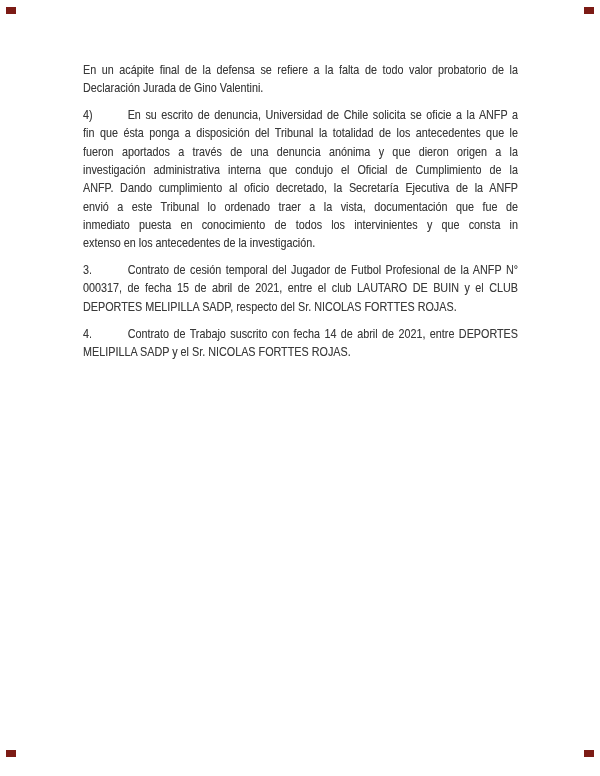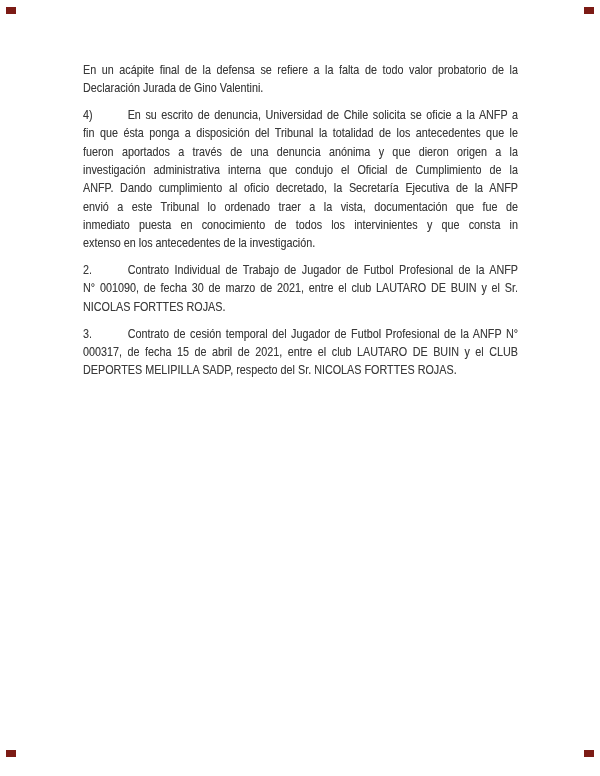--- a/index.html
+++ b/index.html
@@ -50,23 +50,22 @@
         <div class="line"><span class="num">4)</span>En su escrito de denuncia, Universidad de Chile solicita se oficie a la ANFP a</div>
         <div class="line">fin que ésta ponga a disposición del Tribunal la totalidad de los antecedentes que le</div>
         <div class="line">fueron aportados a través de una denuncia anónima y que dieron origen a la</div>
         <div class="line">investigación administrativa interna que condujo el Oficial de Cumplimiento de la</div>
         <div class="line">ANFP. Dando cumplimiento al oficio decretado, la Secretaría Ejecutiva de la ANFP</div>
         <div class="line">envió a este Tribunal lo ordenado traer a la vista, documentación que fue de</div>
         <div class="line">inmediato puesta en conocimiento de todos los intervinientes y que consta in</div>
         <div class="line last">extenso en los antecedentes de la investigación.</div>
       </div>
       <div class="para">
-        <div class="line"><span class="num">2.</span>Contrato Individual de Trabajo de Jugador de Futbol Profesional de la ANFP</div>
-        <div class="line">N° 001090, de fecha 30 de marzo de 2021, entre el club LAUTARO DE BUIN y el Sr.</div>
-        <div class="line last">NICOLAS FORTTES ROJAS.</div>
-      </div>
-      <div class="para">
         <div class="line"><span class="num">3.</span>Contrato de cesión temporal del Jugador de Futbol Profesional de la ANFP N°</div>
         <div class="line">000317, de fecha 15 de abril de 2021, entre el club LAUTARO DE BUIN y el CLUB</div>
         <div class="line last">DEPORTES MELIPILLA SADP, respecto del Sr. NICOLAS FORTTES ROJAS.</div>
+      </div>
+      <div class="para">
+        <div class="line"><span class="num">4.</span>Contrato de Trabajo suscrito con fecha 14 de abril de 2021, entre DEPORTES</div>
+        <div class="line last">MELIPILLA SADP y el Sr. NICOLAS FORTTES ROJAS.</div>
       </div>
     </div>
 </div>
 
 </body></html>

